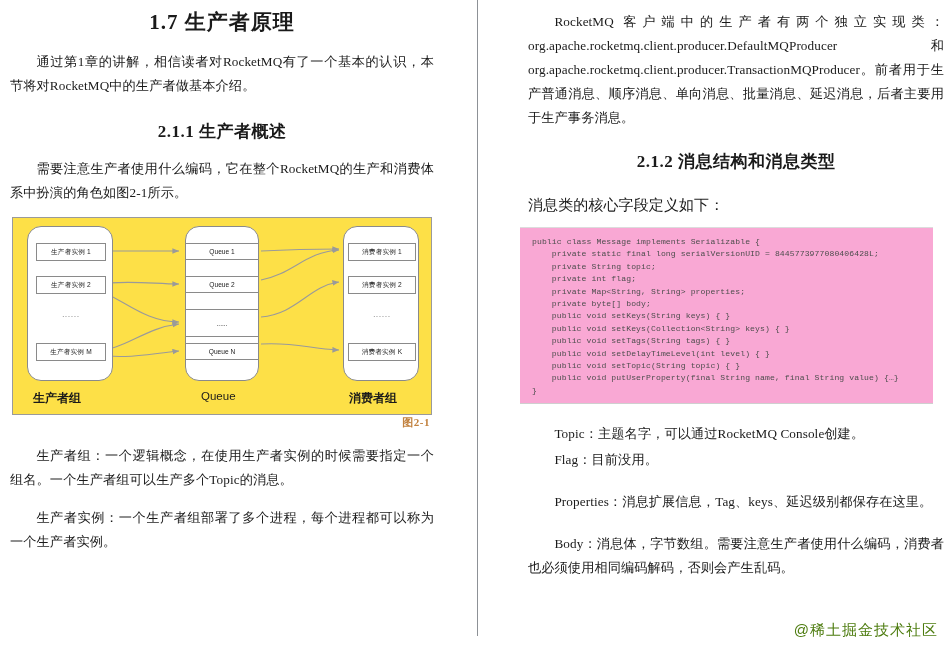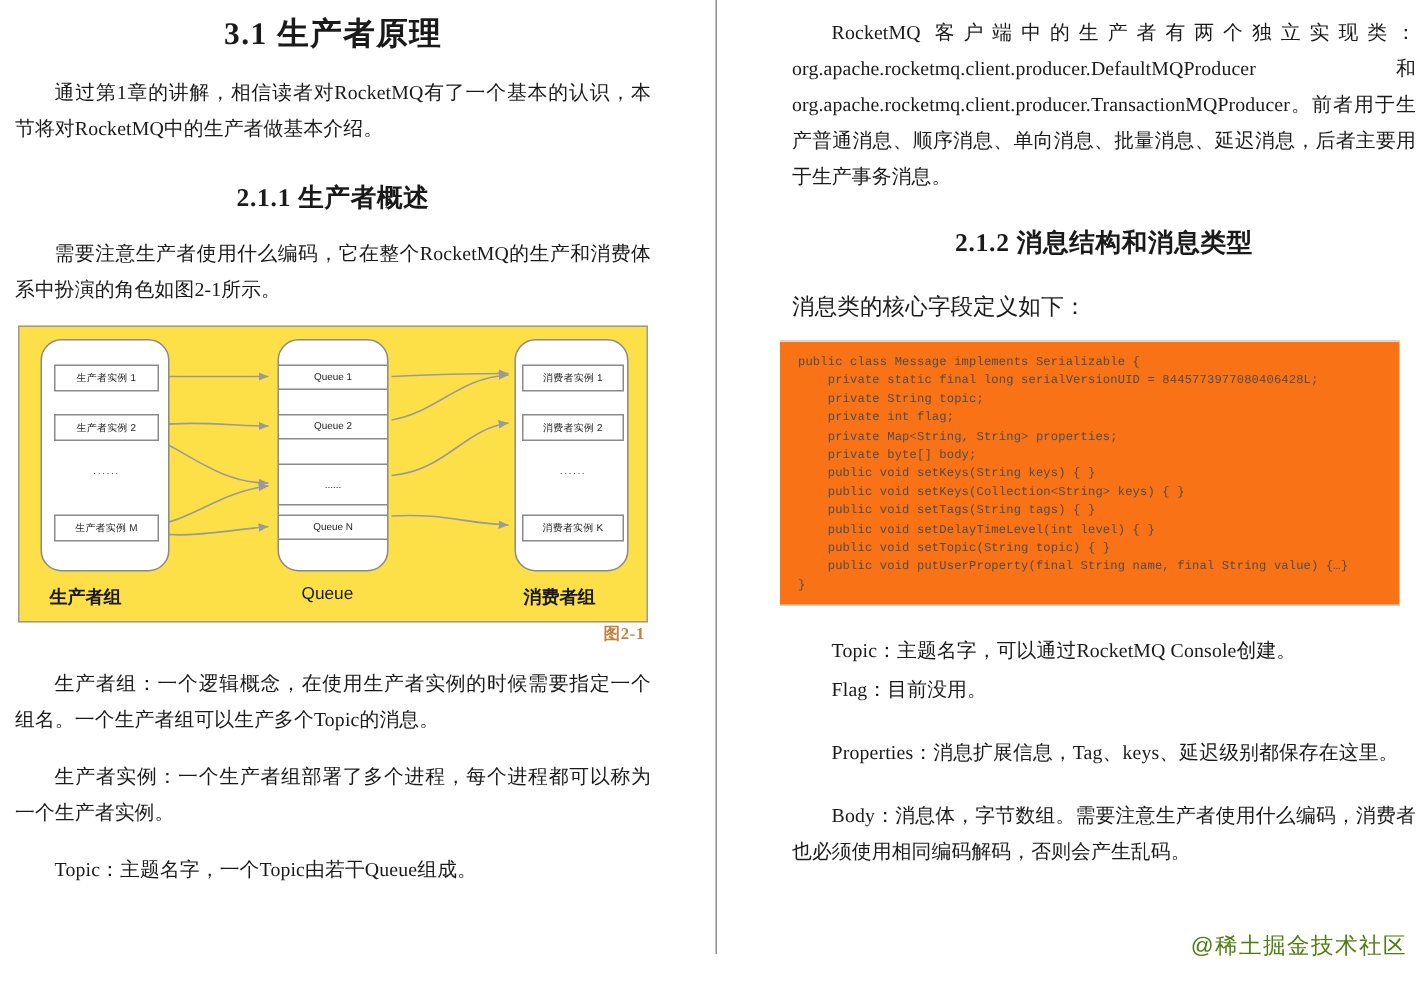--- a/index.html
+++ b/index.html
@@ -156,21 +156,21 @@
   .grp-label.big { font-weight: bold; font-size: 12px; }
 
   .fig-svg {
     position: absolute;
     left: 0; top: 0;
     width: 420px; height: 198px;
     pointer-events: none;
   }
   .code-block {
     box-sizing: border-box;
-    background: #f97316;
+    background: #f9a8d4;
     border-top: 1px solid #dcdcdc;
     border-bottom: 1px solid #cfcfcf;
     margin-top: 10px;
     padding: 8px 10px 6px 12px;
     width: 413px;
     margin-left: -8px;
   }
   .code-block pre {
     margin: 0;
     font-family: "Liberation Mono", "DejaVu Sans Mono", monospace;
@@ -193,21 +193,21 @@
     white-space: nowrap;
   }
 </style>
 </head>
 <body>
 
 <div class="page">
 
   <div class="column left">
 
-    <h1 class="sec-title">3.1  生产者原理</h1>
+    <h1 class="sec-title">1.7  生产者原理</h1>
 
     <p class="body-text">通过第1章的讲解，相信读者对RocketMQ有了一个基本的认识，本节将对RocketMQ中的生产者做基本介绍。</p>
 
     <h2 class="subsec-title">2.1.1  生产者概述</h2>
 
     <p class="body-text">需要注意生产者使用什么编码，它在整个RocketMQ的生产和消费体系中扮演的角色如图2-1所示。</p>
 
     <div class="figure-wrap">
       <div class="fig-frame">
 
@@ -263,21 +263,20 @@
         <div class="grp-label big" style="left:20px;top:172px">生产者组</div>
         <div class="grp-label" style="left:188px;top:172px">Queue</div>
         <div class="grp-label big" style="left:336px;top:172px">消费者组</div>
       </div>
 
       <div class="fig-caption">图2-1</div>
     </div>
 
     <p class="body-text">生产者组：一个逻辑概念，在使用生产者实例的时候需要指定一个组名。一个生产者组可以生产多个Topic的消息。</p>
     <p class="body-text">生产者实例：一个生产者组部署了多个进程，每个进程都可以称为一个生产者实例。</p>
-    <p class="body-text">Topic：主题名字，一个Topic由若干Queue组成。</p>
   </div>
 
   <div class="column right">
 
     <p class="body-text" style="margin-top:10px">RocketMQ 客户端中的生产者有两个独立实现类：org.apache.rocketmq.client.producer.DefaultMQProducer 和 org.apache.rocketmq.client.producer.TransactionMQProducer。前者用于生产普通消息、顺序消息、单向消息、批量消息、延迟消息，后者主要用于生产事务消息。</p>
 
     <h2 class="subsec-title" style="margin-top:20px">2.1.2  消息结构和消息类型</h2>
 
     <p class="body-text noindent" style="margin-top:20px;font-size:15px">消息类的核心字段定义如下：</p>
 

